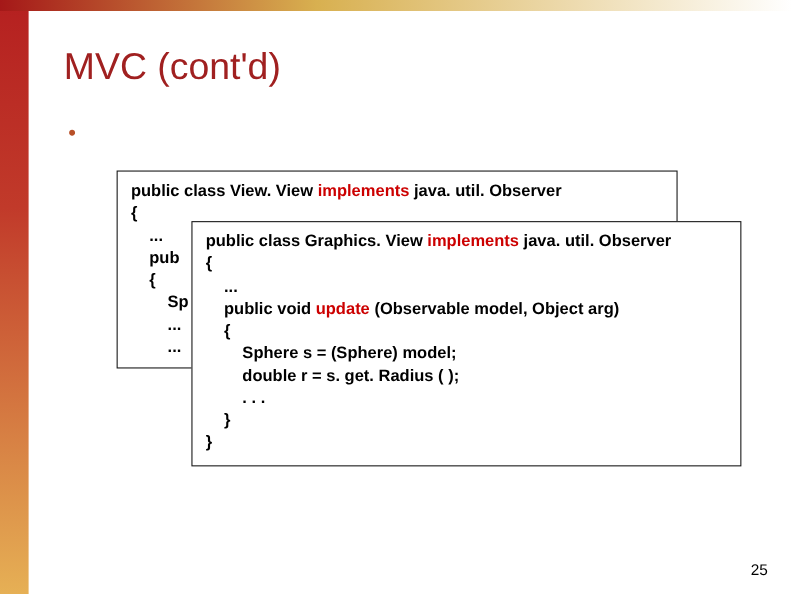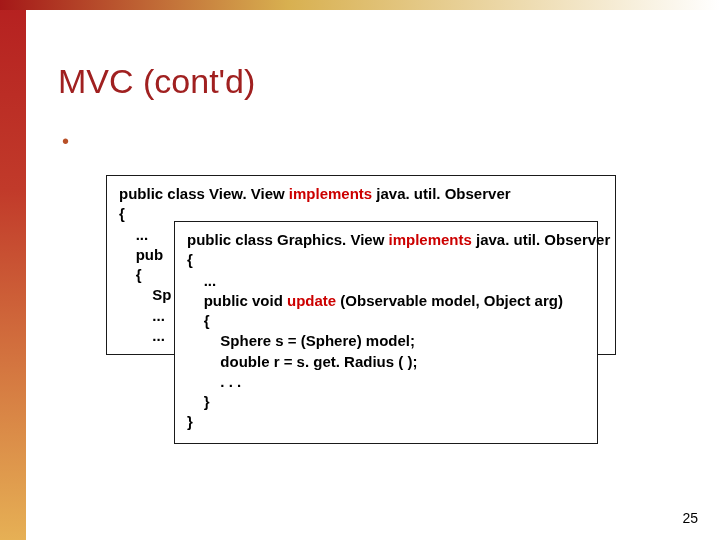--- a/index.html
+++ b/index.html
@@ -26,21 +26,20 @@
   .content {
     position: absolute;
     left: 58px; top: 42px;
     width: 640px;
   }
   .title {
     font-size: 34px;
     color: #a02020;
     font-weight: 400;
     margin-bottom: 26px;
-    margin-top: 20px;
   }
   .bullet-row {
     display: flex;
     align-items: flex-start;
     gap: 14px;
     margin-left: 4px;
   }
   .bullet-dot {
     color: #b85028;
     font-size: 20px;
@@ -71,21 +70,21 @@
     white-space: pre;
   }
   .box-back {
     left: 0; top: 0;
     width: 510px;
     height: 180px;
     z-index: 1;
   }
   .box-front {
     left: 68px; top: 46px;
-    width: 424px;
+    width: 500px;
     z-index: 2;
   }
   .kw { color: #cc0000; text-align: center; }
   .page-num {
     position: absolute;
     right: 22px;
     bottom: 14px;
     font-size: 14px;
     color: #000;
   }

